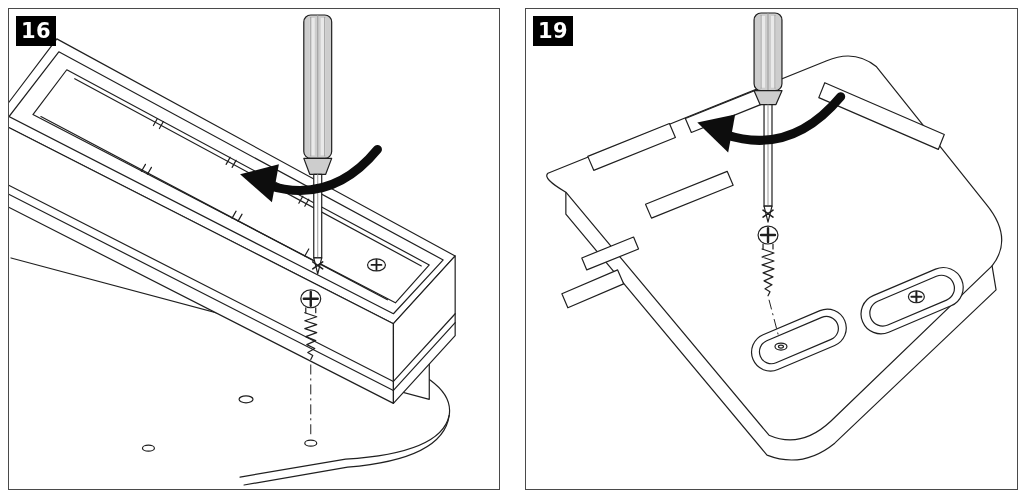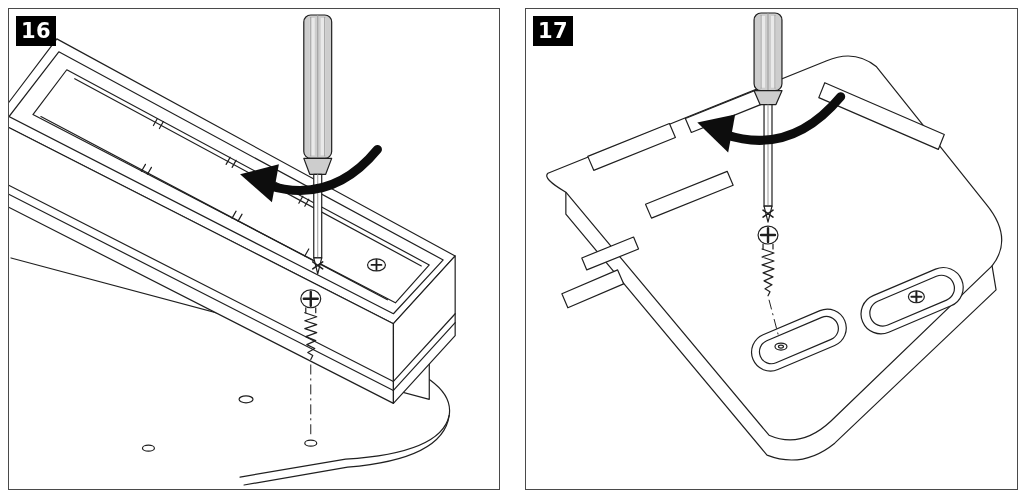--- a/index.html
+++ b/index.html
@@ -92,21 +92,21 @@
       </g>
 
       <g>
         <path class="arrowtail" d="M 370 141 Q 324 197 260 177"></path>
         <polygon class="blk" points="232,166 271,156 264,194"></polygon>
       </g>
     </svg>
   </div>
 
   <div class="panel p2">
-    <div class="badge">17</div>
+    <div class="badge">19</div>
     <svg viewBox="0 0 493 482" width="491" height="480">
 
       <g>
         <path class="ln wh" d="M 22 165 L 302 52 Q 330 40 352 58 L 462 196 Q 490 230 468 258 L 306 414 Q 276 442 244 428 L 40 184 Q 16 170 22 165 Z"></path>
         <path class="ln" d="M 468 258 L 472 282 L 310 436 Q 278 462 242 448 L 40 206 L 40 184"></path>
       </g>
 
       <g>
         <polygon class="ln wh" points="62,148 144,115 150,129 68,162"></polygon>
         <polygon class="ln wh" points="160,110 242,77 248,91 166,124"></polygon>

